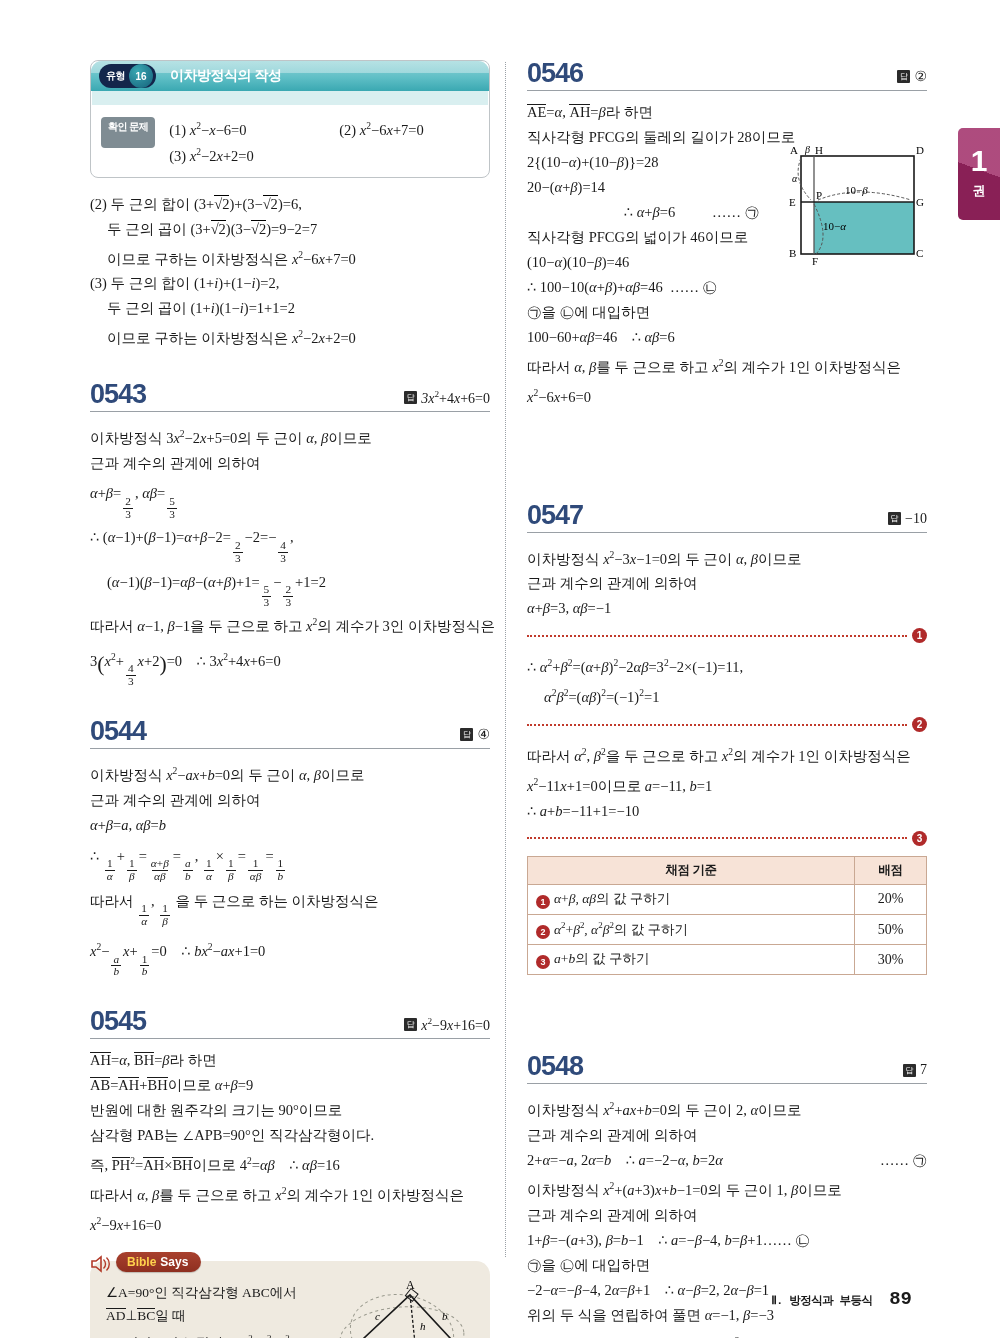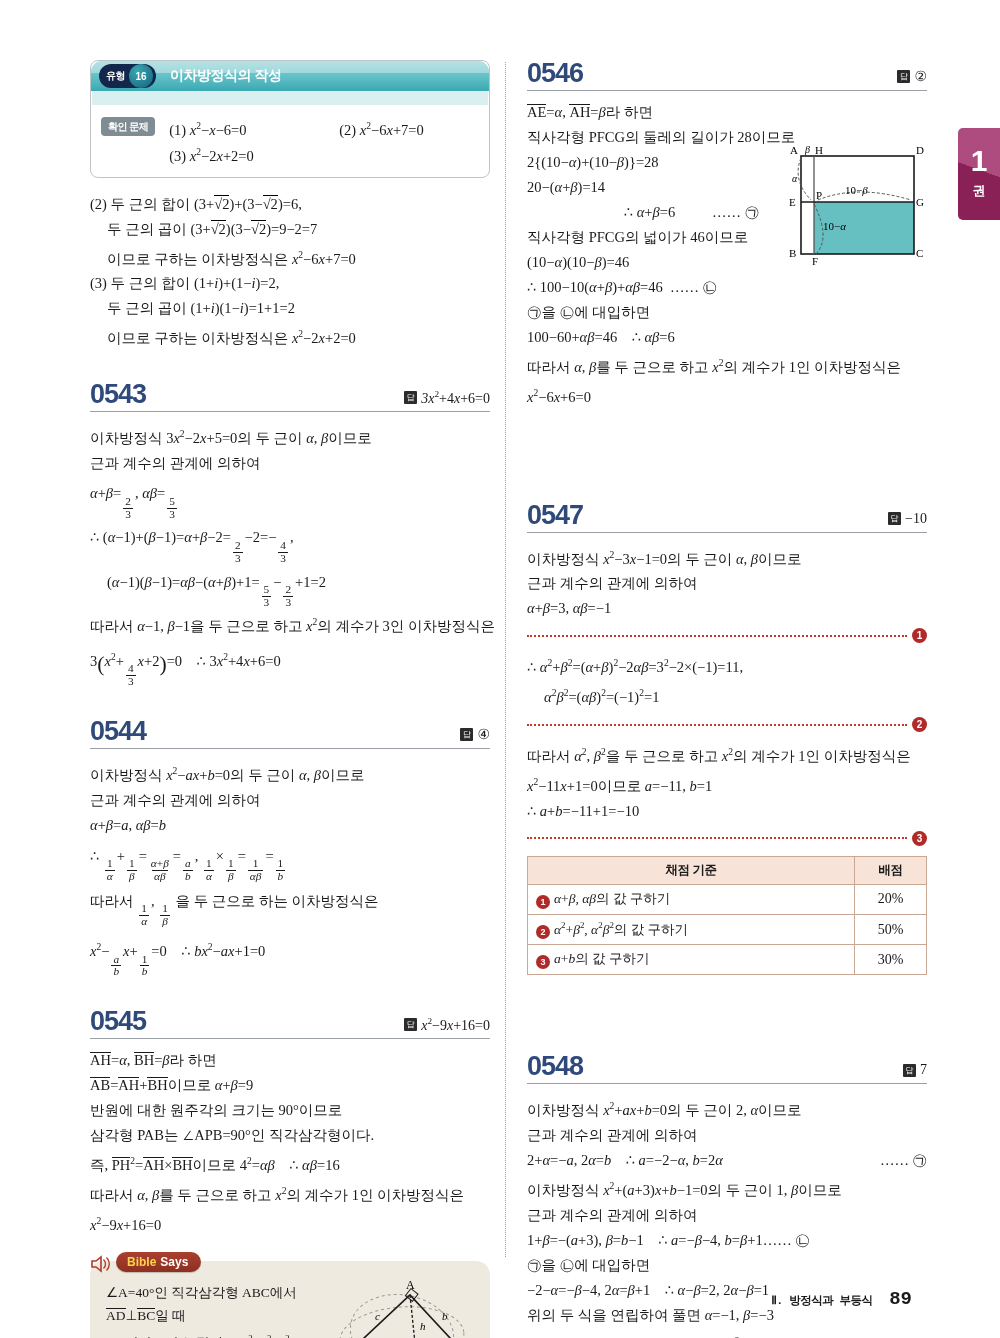--- a/index.html
+++ b/index.html
@@ -89,21 +89,21 @@
     background:linear-gradient(180deg, rgba(255,255,255,.35) 0 40%, rgba(255,255,255,0) 41%);
     pointer-events:none;
   }
   .type-sub{
     background:#d9eff0; height:14px; margin:0 1px;
   }
   .check-row{ display:flex; padding:10px 10px 0 10px; }
   .check-pill{
     background:#7f8c93; color:#fff; border-radius:4px;
     font-family:"Liberation Sans",sans-serif; font-size:10px; font-weight:bold;
-    padding:3px 7px; height:19px; white-space:nowrap; letter-spacing:-.5px;
+    padding:3px 7px; height:31px; white-space:nowrap; letter-spacing:-.5px;
     margin-top:2px;
   }
   .check-items{ margin-left:14px; flex:1; }
   .check-line{ display:flex; font-size:14.5px; line-height:22px; }
   .check-line .ci{ width:170px; }
 
   
   .ln{ font-size:14.5px; line-height:25px; white-space:nowrap; }
   .ln.indent{ padding-left:17px; }
   .gap-lg{ height:30px; }
@@ -380,21 +380,21 @@
           <path d="M13.5 5.5 a6 6 0 0 1 0 9" fill="none" stroke="#b23a28" stroke-width="1.4"></path>
           <path d="M16.5 3.5 a9 9 0 0 1 0 13" fill="none" stroke="#b23a28" stroke-width="1.4"></path>
         </svg>
       </span>
       <span class="bible-tag">
         <span class="bs1">Bible</span>
         <span class="bs2">Says</span>
       </span>
       <div class="bible-body">
         <div class="bible-txt">
-          <div class="bl">∠A=40°인 직각삼각형 ABC에서</div>
+          <div class="bl">∠A=90°인 직각삼각형 ABC에서</div>
           <div class="bl"><span class="ovl">AD</span>⊥<span class="ovl">BC</span>일 때</div>
           <div class="bl">(1) 피타고라스 정리 <span class="arrow">➡</span> <span class="it">a</span><sup>2</sup>=<span class="it">b</span><sup>2</sup>+<span class="it">c</span><sup>2</sup></div>
 
         </div>
         <div class="bible-fig">
           <svg width="150" height="118" viewBox="0 0 150 118">
             <ellipse cx="72" cy="62" rx="62" ry="30" fill="none" stroke="#9a9a8e" stroke-width="1" stroke-dasharray="3,3" transform="rotate(-4 72 62)"></ellipse>
             <ellipse cx="72" cy="58" rx="52" ry="38" fill="none" stroke="#9a9a8e" stroke-width="1" stroke-dasharray="3,3" transform="rotate(10 72 58)"></ellipse>
             <path d="M18 78 L80 20 L134 78 Z" fill="none" stroke="#1a1a1a" stroke-width="1.6"></path>
             <line x1="18" y1="78" x2="134" y2="78" stroke="#1a1a1a" stroke-width="1.6"></line>

